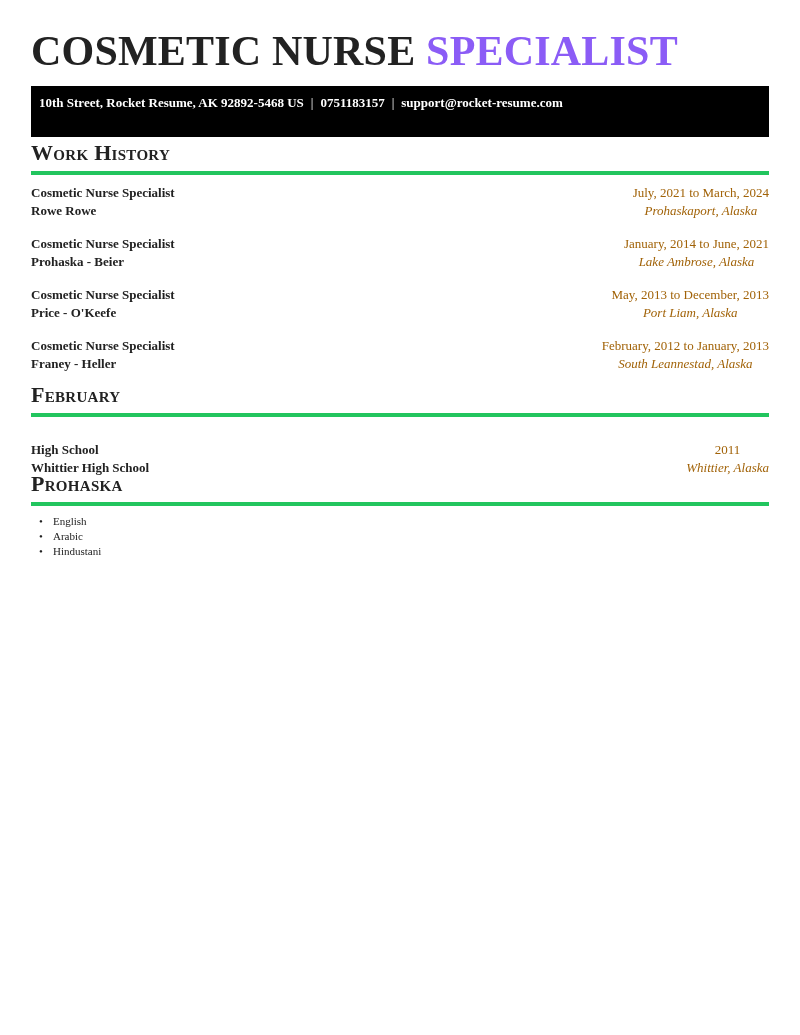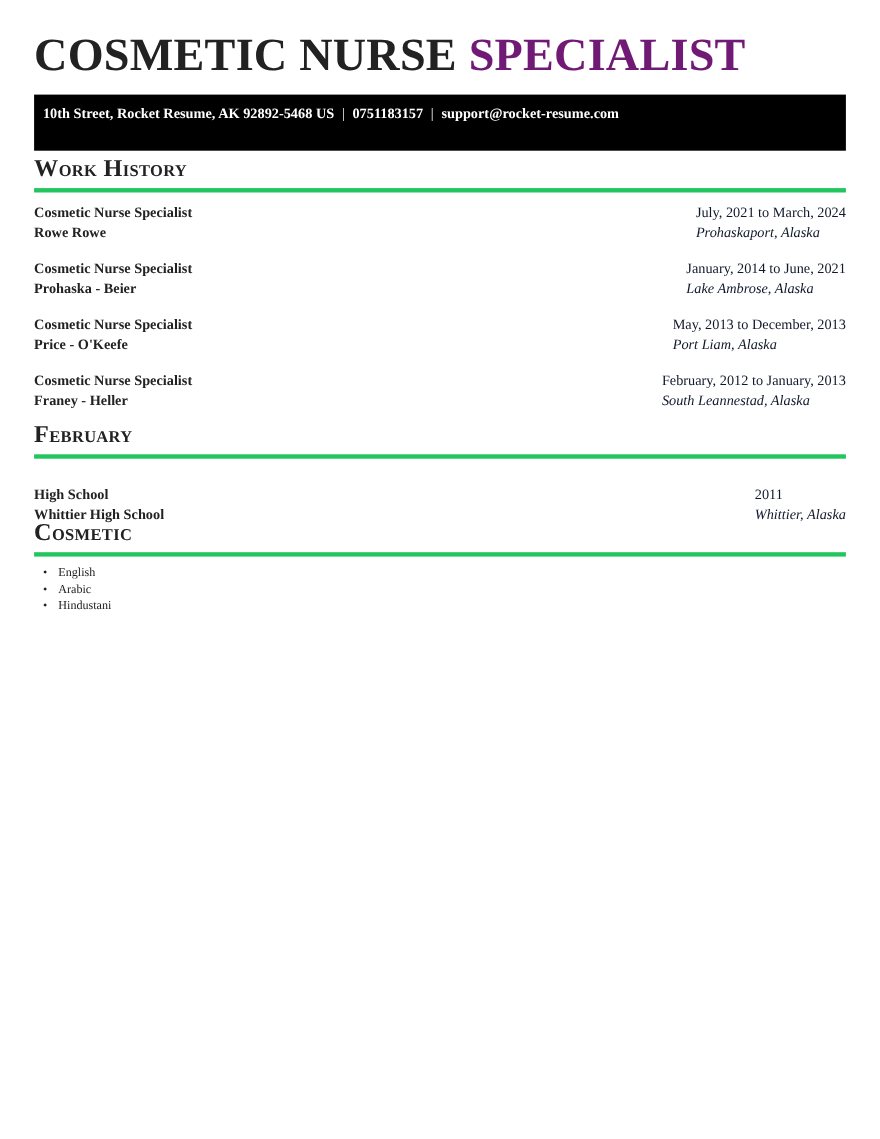--- a/index.html
+++ b/index.html
@@ -26,21 +26,21 @@
       top: 27px;
       left: 0;
       font-size: 42px;
       font-weight: bold;
       letter-spacing: 0.2px;
       line-height: 48px;
       white-space: nowrap;
       color: #222222;
     }
     .title .accent {
-      color: #701a75;
+      color: #8b5cf6;
       text-align: right;
     }
     .contact-bar {
       position: absolute;
       top: 86px;
       left: 0;
       width: 738px;
       height: 51px;
       background: #000000;
       color: #ffffff;
@@ -83,22 +83,22 @@
       position: absolute;
       left: 0;
       top: 0;
       font-weight: bold;
       color: #222222;
     }
     .entry .right {
       position: absolute;
       right: 0;
       top: 0;
-      text-align: left;
-      color: #0f172a;
+      text-align: center;
+      color: #a16207;
     }
     .entry .line {
       display: block;
       white-space: nowrap;
     }
     .entry .italic {
       font-style: italic;
     }
     .lang-list {
       margin: 0;
@@ -186,21 +186,21 @@
         <span class="line">Whittier High School</span>
       </div>
       <div class="right">
         <span class="line">2011</span>
         <span class="line italic">Whittier, Alaska</span>
       </div>
     </div>
   </section>
 
   <section class="section" style="top: 471px;">
-    <h2 class="section-heading">Cosmetic</h2>
+    <h2 class="section-heading">Prohaska</h2>
 
     <ul class="lang-list" style="margin-top: 8px;">
       <li><span class="bullet">•</span><span>English</span></li>
       <li><span class="bullet">•</span><span>Arabic</span></li>
       <li><span class="bullet">•</span><span>Hindustani</span></li>
     </ul>
   </section>
 
 </div>
 

